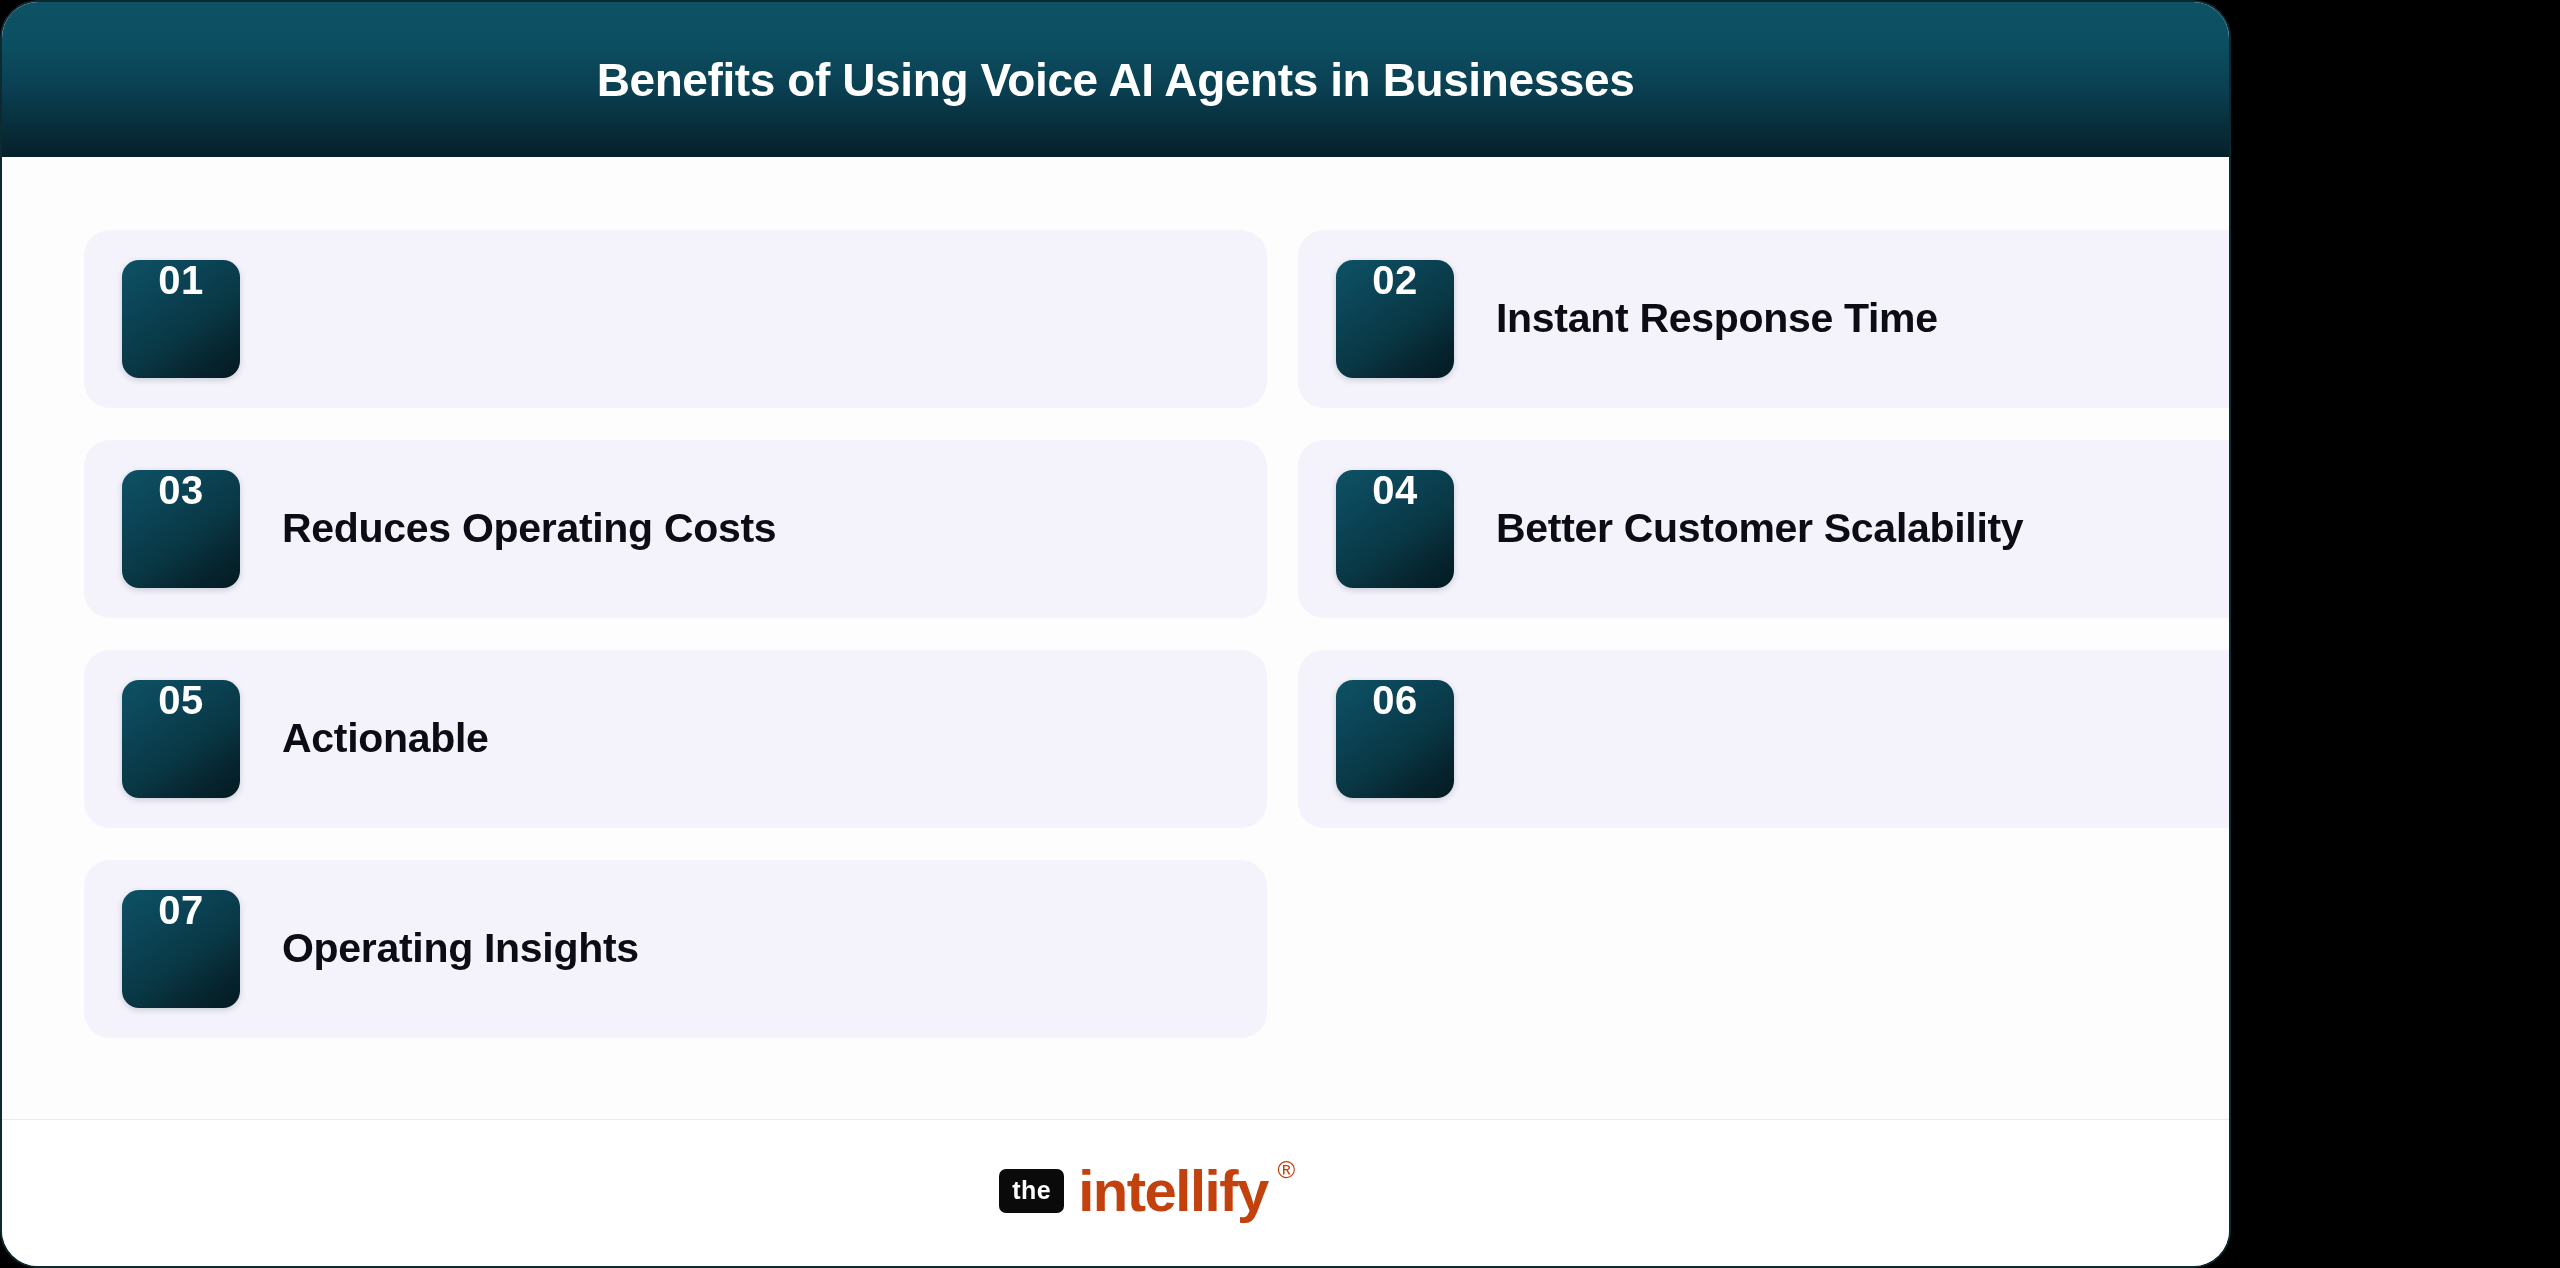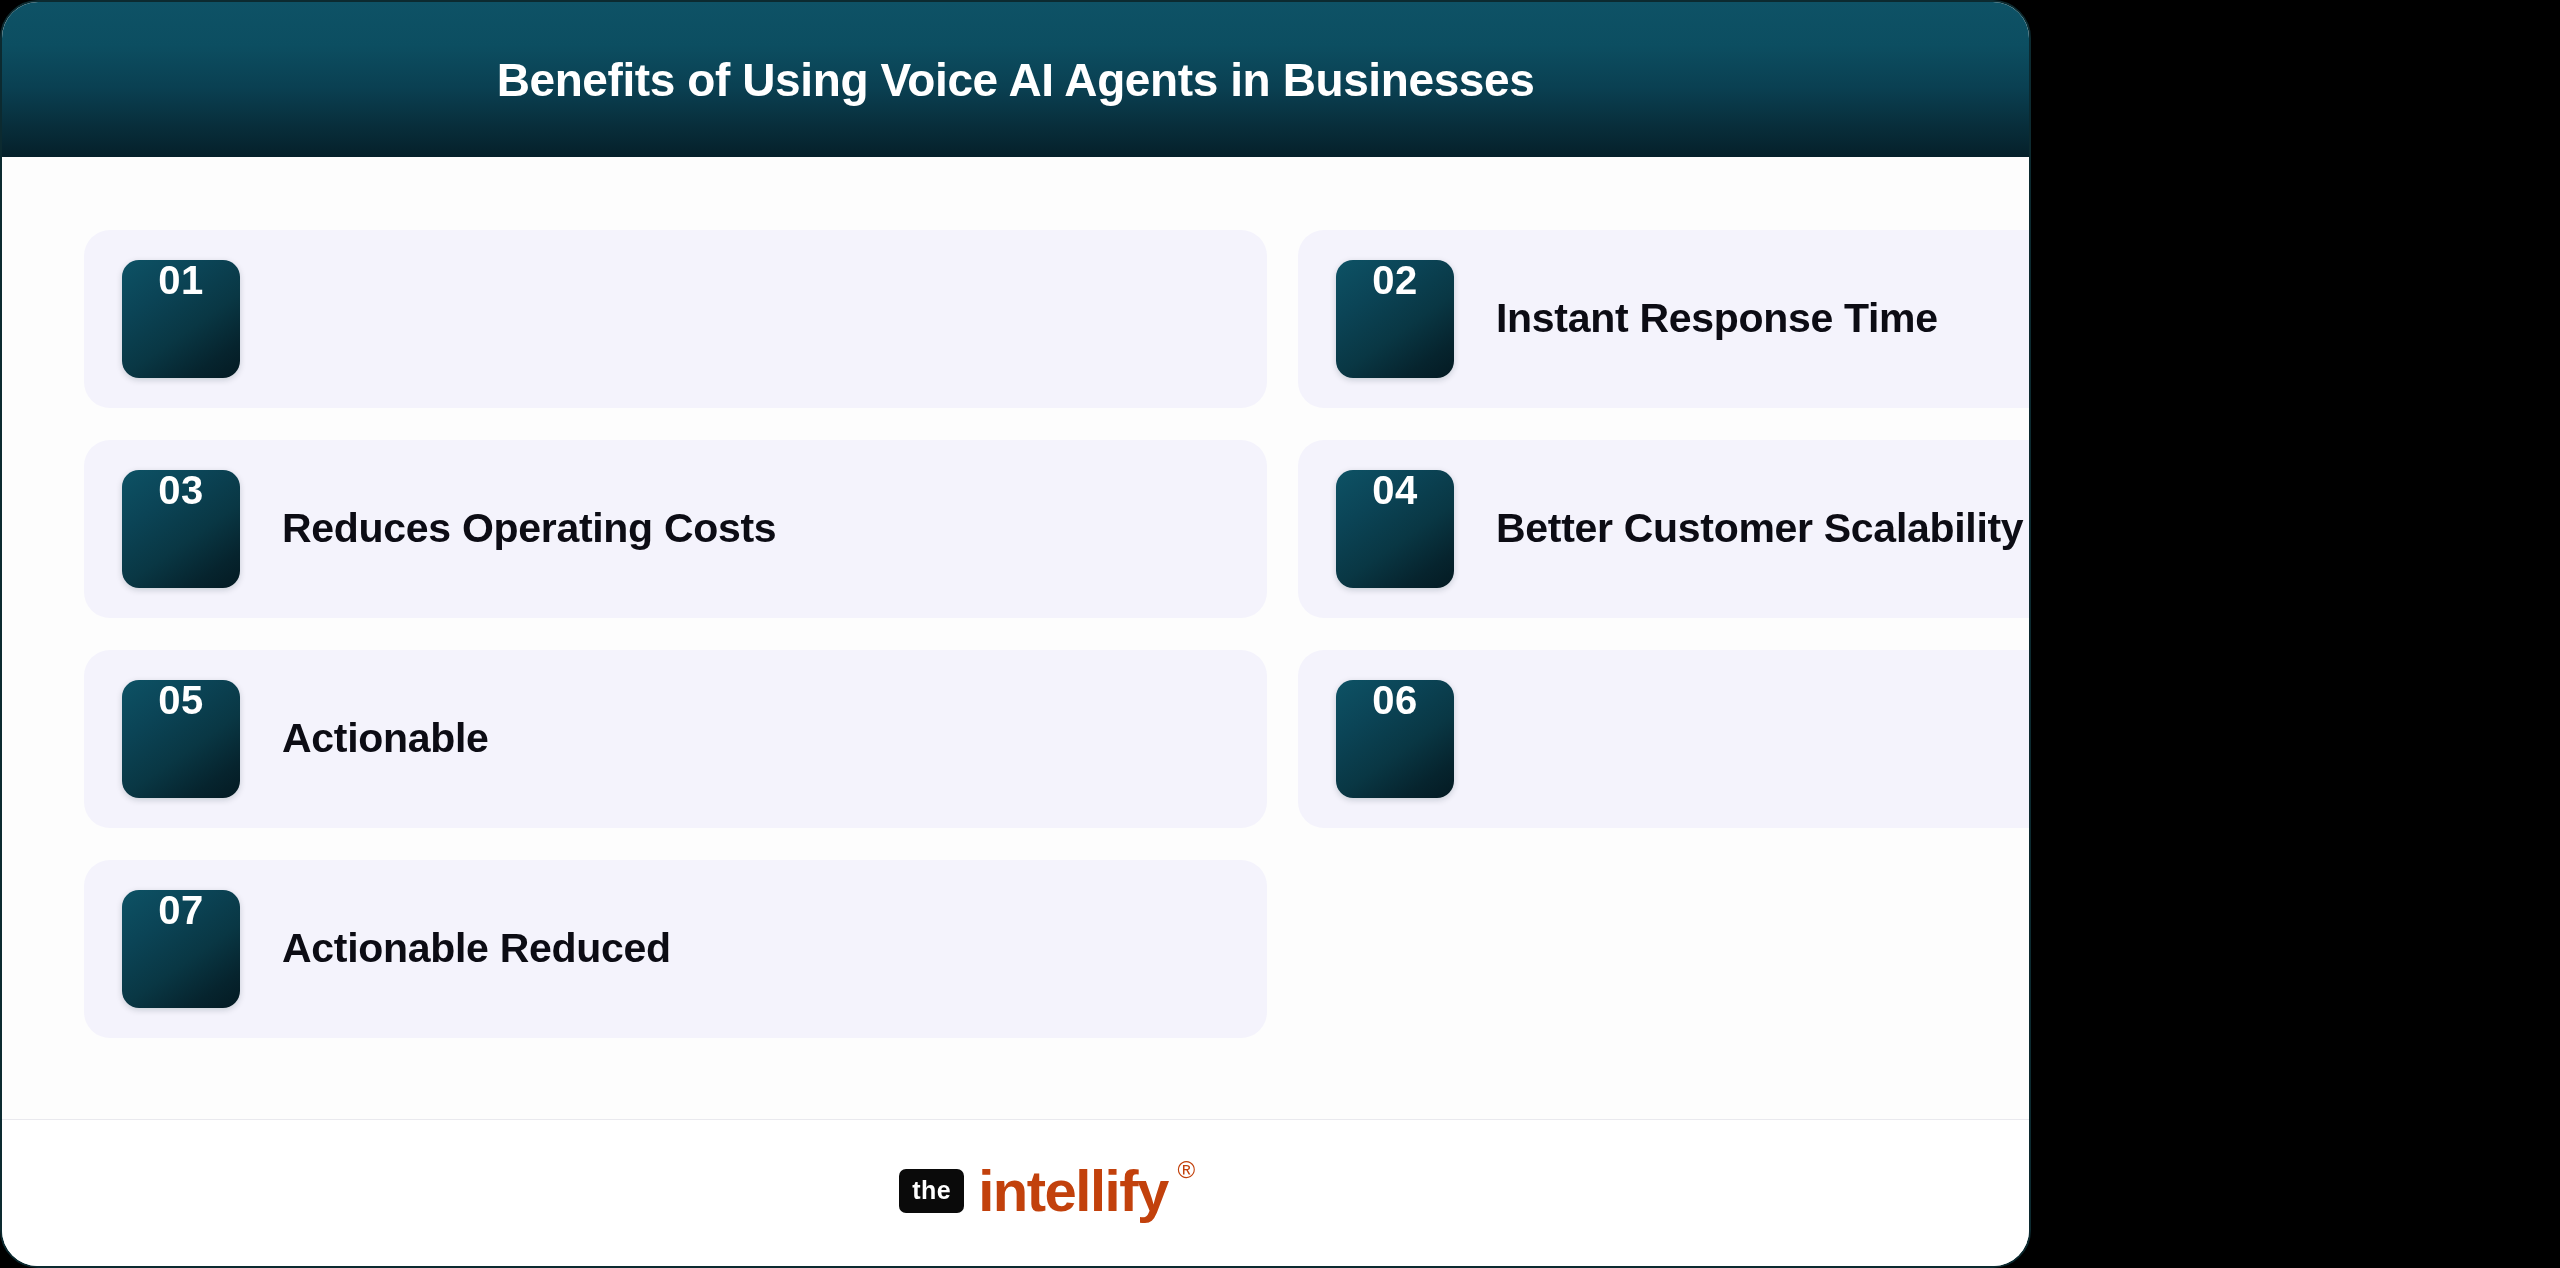--- a/index.html
+++ b/index.html
@@ -9,21 +9,21 @@
     width:2560px;
     height:1268px;
     background:#000000;
     font-family:"Liberation Sans", sans-serif;
     overflow:hidden;
   }
 
   
   .page {
     position:relative;
-    width:2031px;
+    width:2231px;
     height:1268px;
     background:#fdfdfd;
     border-radius:38px;
     border:2px solid #0c2a30;
     overflow:hidden;
     display:flex;
     flex-direction:column;
   }
 
   
@@ -203,21 +203,21 @@
       <div class="card">
         <div class="badge">
           <span class="badge-number">06</span>
         </div>
       </div>
 
       <div class="card">
         <div class="badge">
           <span class="badge-number">07</span>
         </div>
-        <span class="card-label">Actionable Reduced</span>
+        <span class="card-label">Operating Insights</span>
       </div>
 
       <div class="card empty"></div>
 
     </div>
   </div>
 
   <div class="footer">
     <div class="logo">
       <span class="logo-the">the</span>

